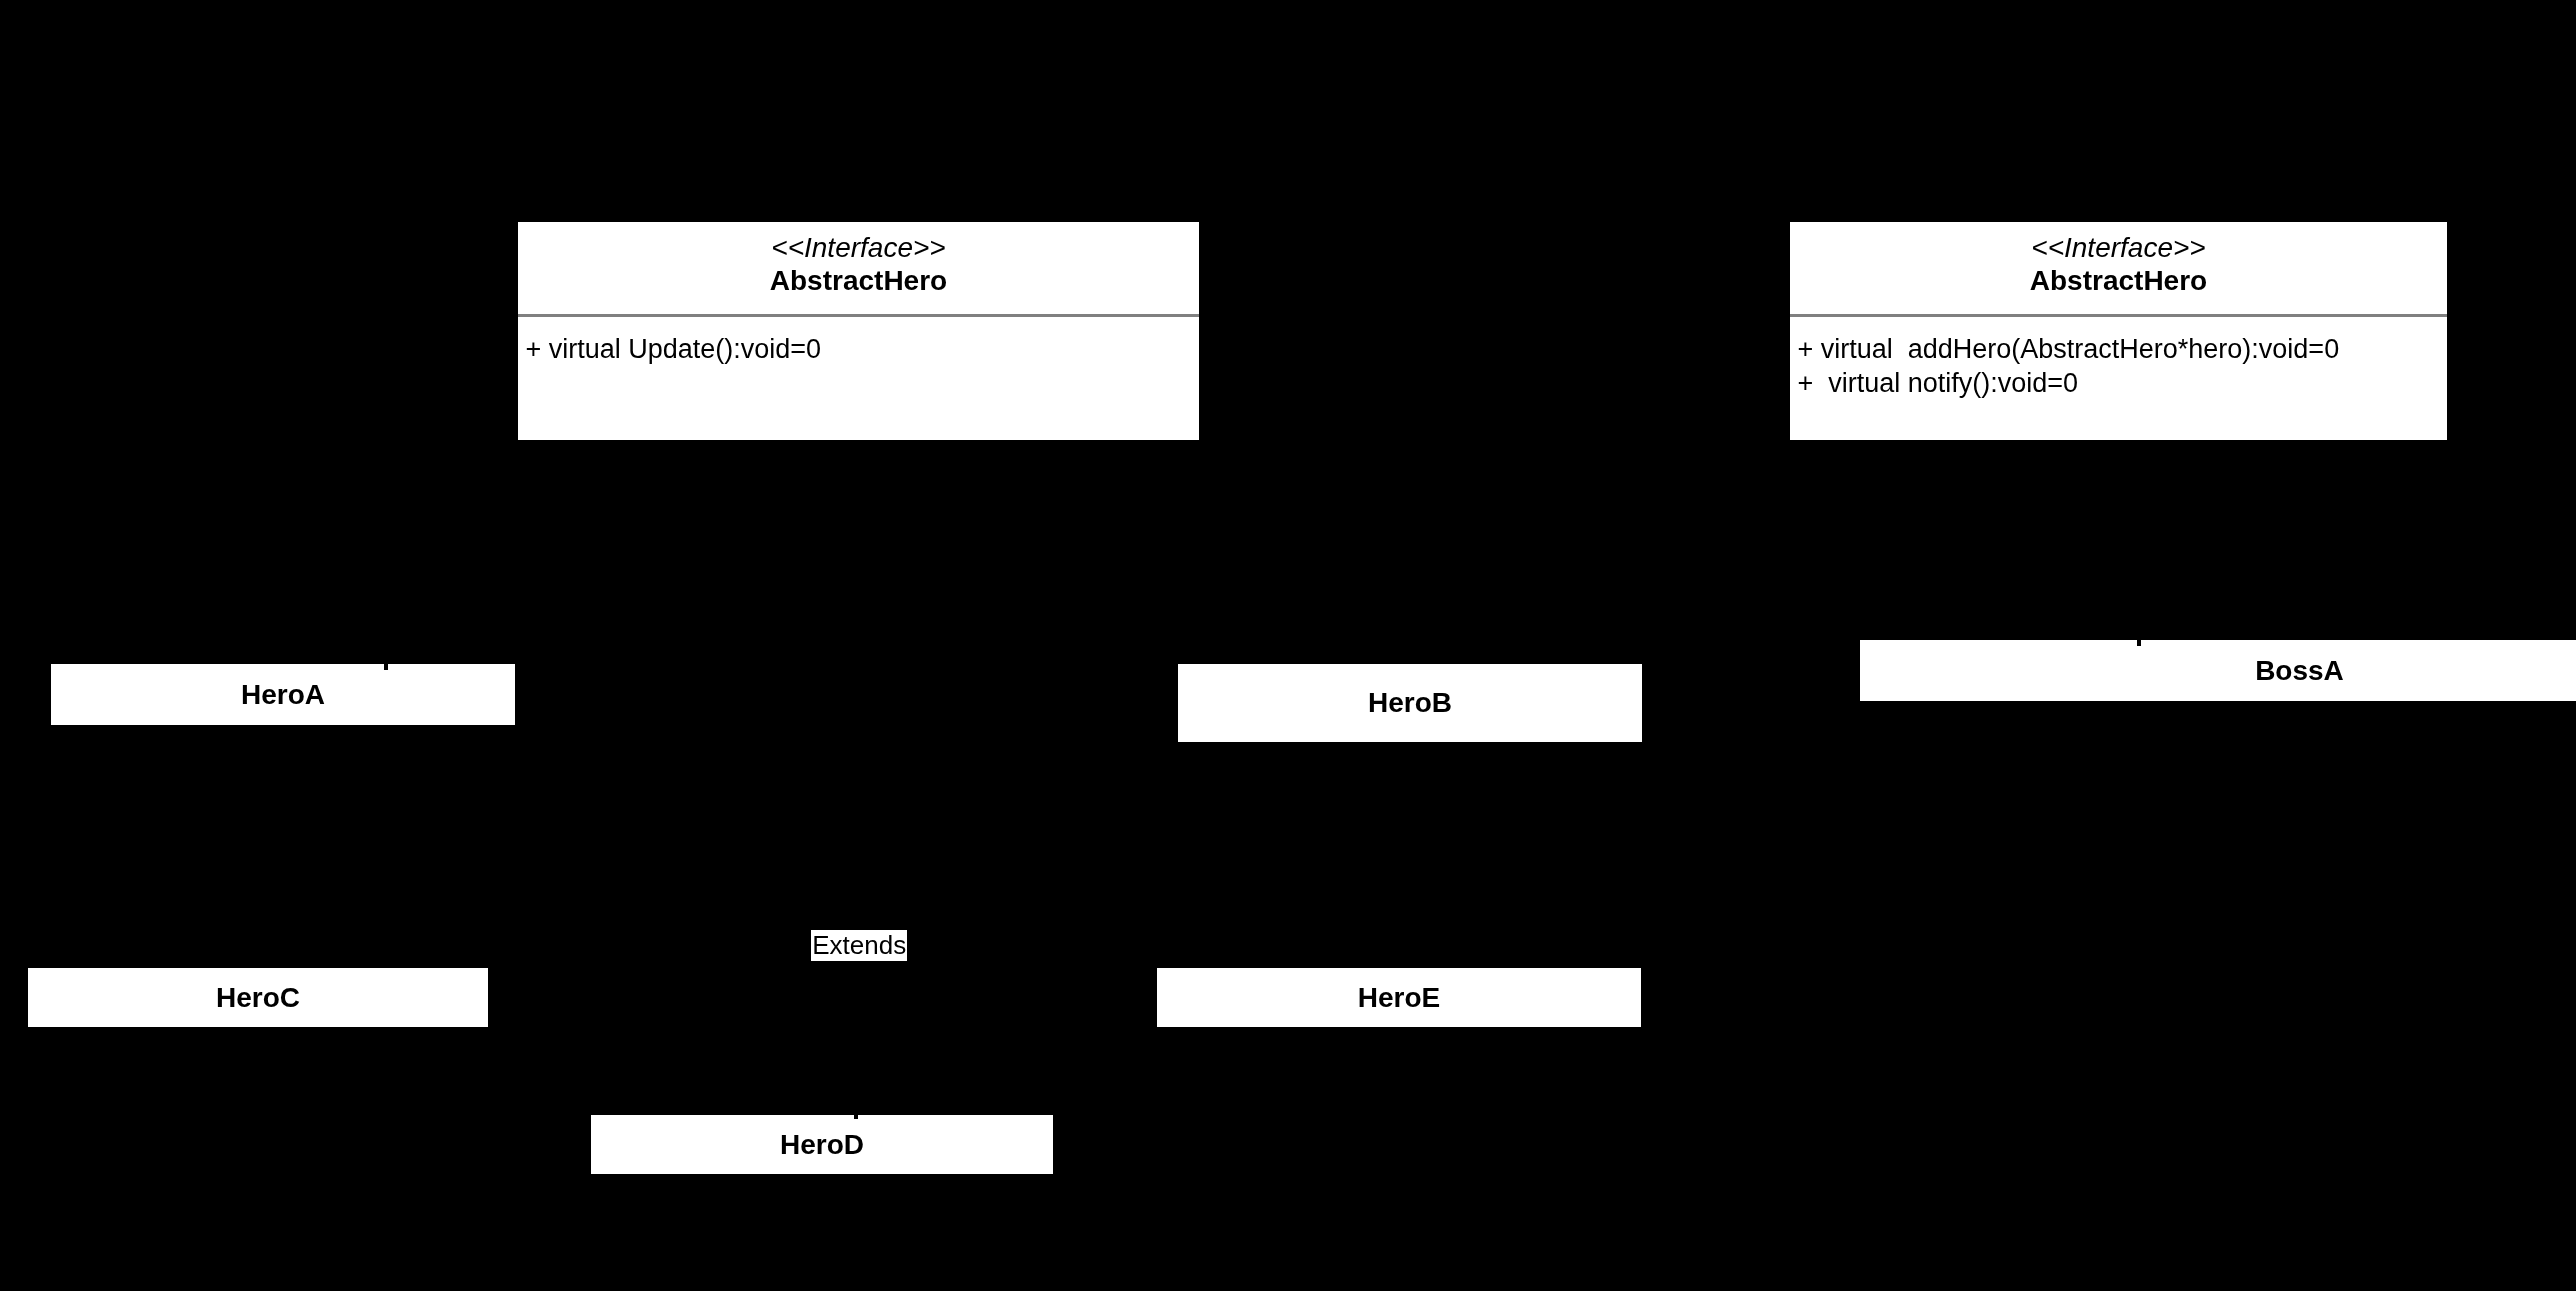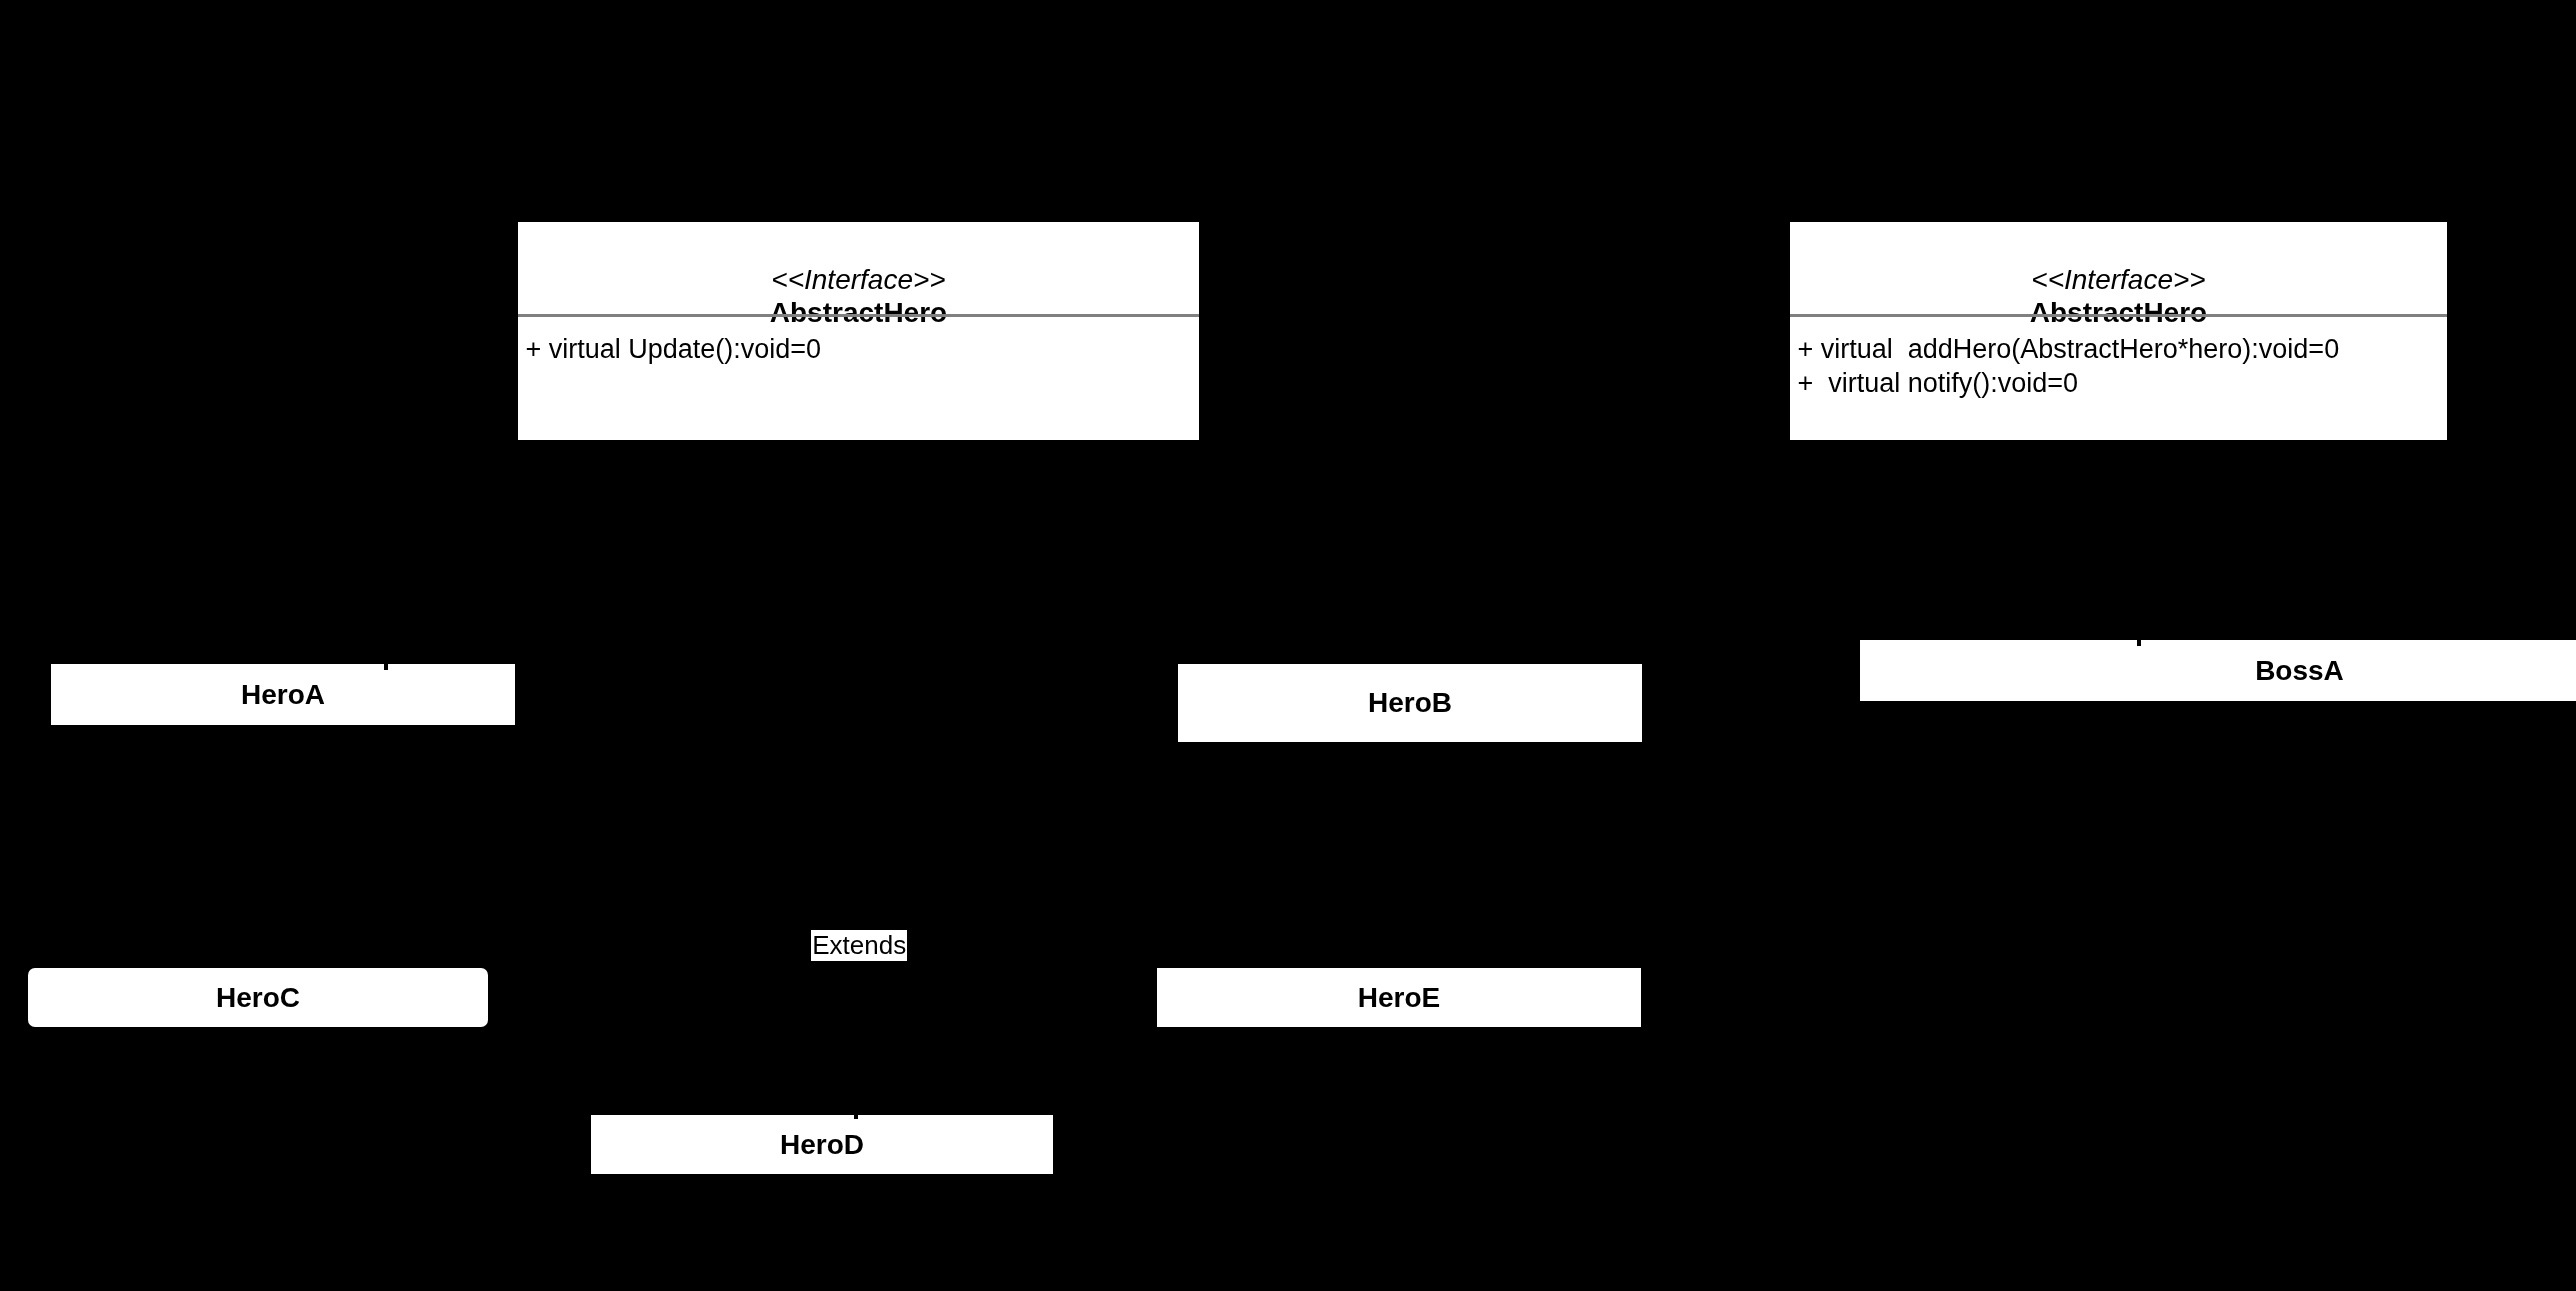--- a/index.html
+++ b/index.html
@@ -14,21 +14,20 @@
   }
   .box {
     position: absolute;
     background: var(--fill, #ffffff);
     box-sizing: border-box;
   }
   
   .iface .iface-header {
     padding-top: 8.6px;
     text-align: center;
-    margin-top: 32px;
   }
   .stereotype {
     font-style: italic;
     font-size: 28px;
     line-height: 33px;
   }
   .cls-name {
     font-weight: bold;
     font-size: 28px;
     line-height: 34px;
@@ -111,21 +110,21 @@
   </div>
 
   <div class="box name-box" style="left:1178px; top:664px; width:464px; height:78px;">
     <span>HeroB</span>
   </div>
 
   <div class="box name-box" style="left:1860px; top:640px; width:879px; height:61px;">
     <span>BossA</span>
   </div>
 
-  <div class="box name-box" style="left:28px; top:968px; width:460px; height:59px;border-radius:7px;">
+  <div class="box name-box" style="left:28px; top:968px; width:460px; height:59px;">
     <span>HeroC</span>
   </div>
 
   <div class="box name-box" style="left:1157px; top:968px; width:484px; height:59px;">
     <span>HeroE</span>
   </div>
 
   <div class="box name-box" style="left:591px; top:1115px; width:462px; height:59px;">
     <span>HeroD</span>
   </div>

